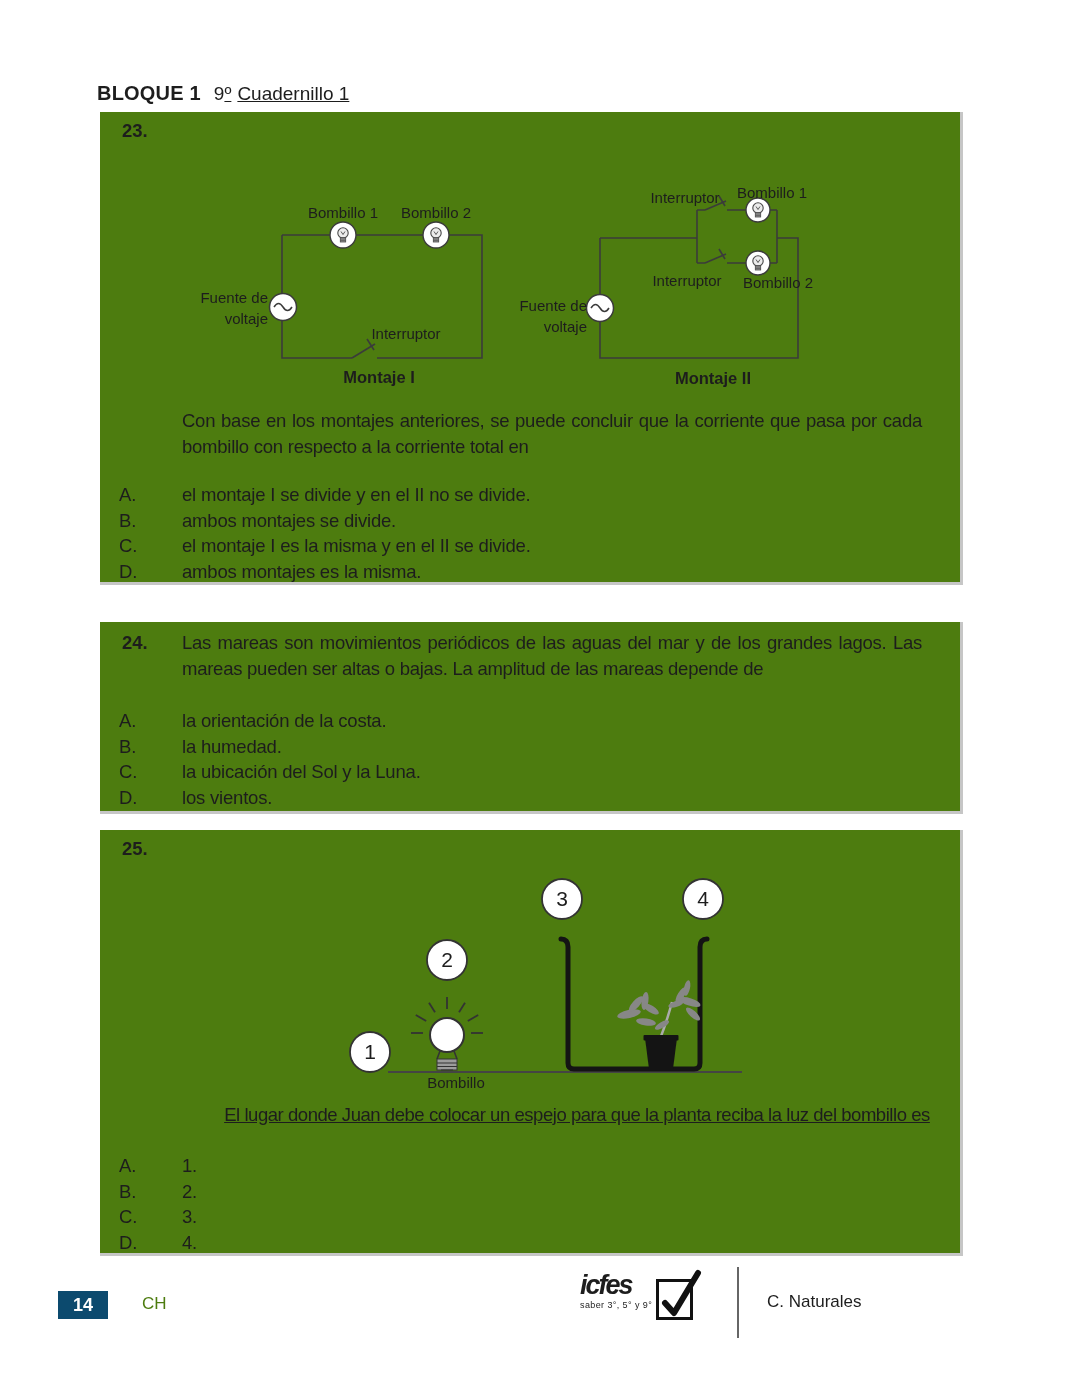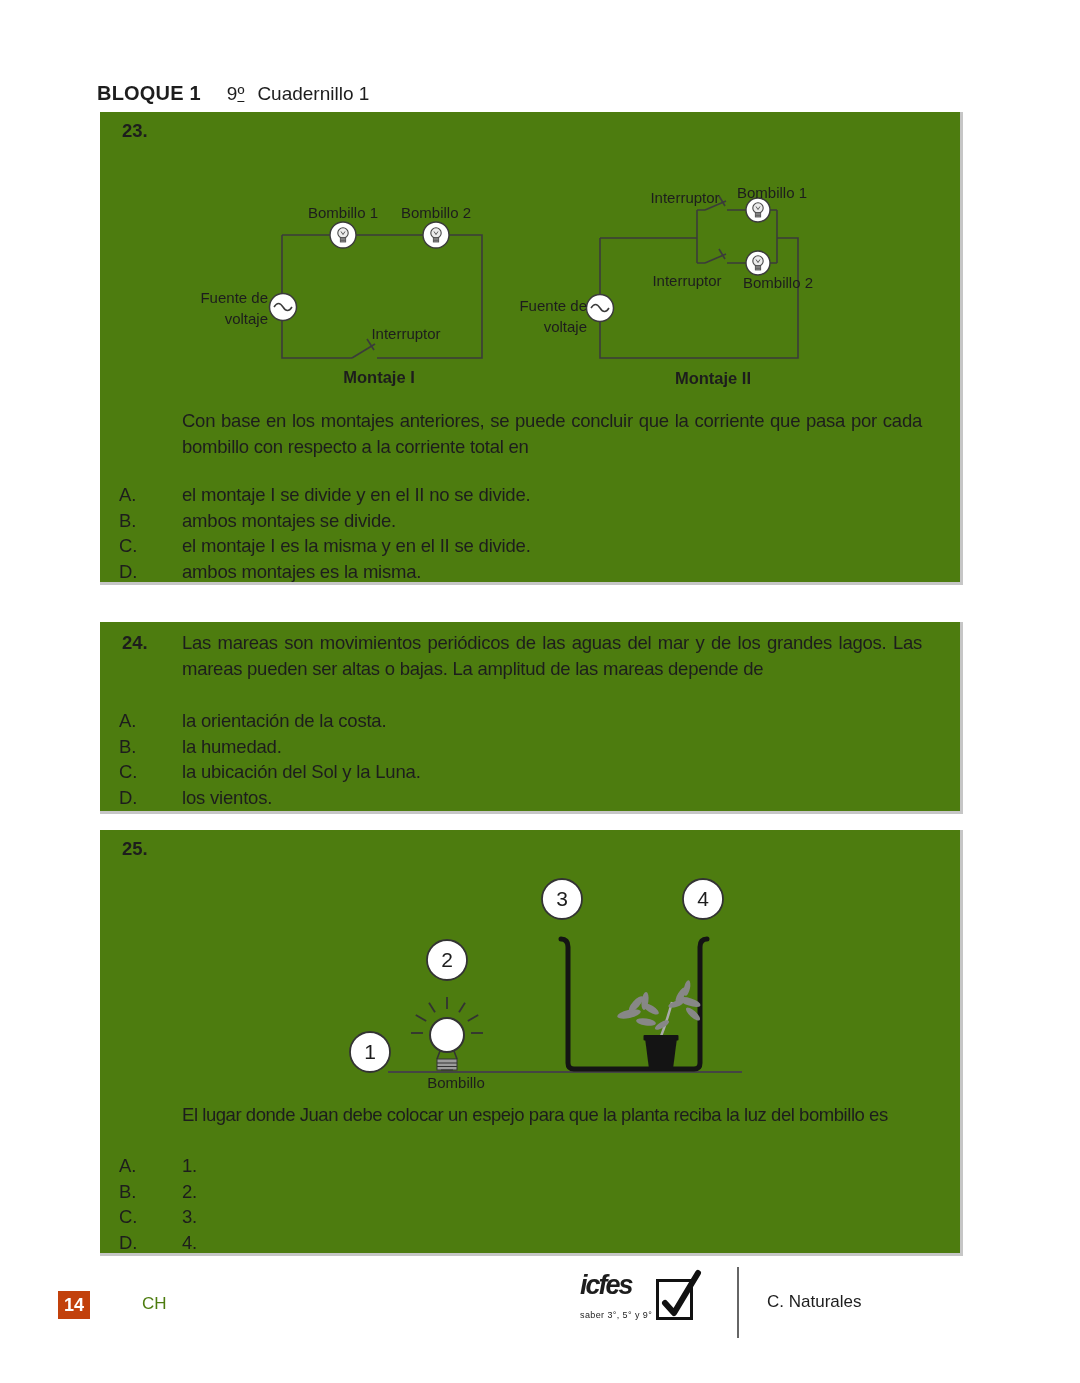--- a/index.html
+++ b/index.html
@@ -1,52 +1,52 @@
 <!DOCTYPE html>
 <html><head>
 <meta charset="utf-8">
 <style>
   * { margin:0; padding:0; box-sizing:border-box; }
   html,body { width:1080px; height:1383px; background:#ffffff; overflow:hidden; }
   body { font-family:"Liberation Sans","DejaVu Sans",sans-serif; color:#1d1d1d; position:relative; }
 
   .header { position:absolute; left:97px; top:82px; display:flex; align-items:baseline; font-size:19px; }
   .header .block { font-weight:bold; font-size:20px; letter-spacing:.2px; }
-  .header .grade { margin-left:26px; }
+  .header .grade { margin-left:13px; }
   .header .ord { text-decoration:underline; }
-  .header .booklet { margin-left:13px; }
+  .header .booklet { margin-left:6px;text-decoration:underline; }
 
   .qblock { position:absolute; left:100px; width:863px; background:#4d7c0f;
             border-right:3px solid #c6c6c6; border-bottom:3px solid #c6c6c6; }
   #q23 { top:112px; height:473px; }
   #q24 { top:622px; height:192px; }
   #q25 { top:830px; height:426px; }
 
   .qnum  { position:absolute; left:22px; font-weight:bold; font-size:18.5px; line-height:26px; }
   .qtext { position:absolute; left:82px; width:740px; font-size:18.5px; line-height:26px;
            text-align:justify; letter-spacing:-0.25px; }
   .qcont { position:absolute; left:82px; width:740px; font-size:18.5px; line-height:26px;
            text-align:justify; letter-spacing:-0.25px; }
-  .oneline { white-space:nowrap; letter-spacing:-0.45px; text-align:left; width:790px; }
+  .oneline { white-space:nowrap; letter-spacing:-0.45px; text-align:center; width:790px;text-decoration:underline; }
 
   .opts { position:absolute; left:19px; width:830px; }
   .opt  { display:flex; line-height:25.5px; font-size:18.5px; letter-spacing:-0.2px; }
   .opt-letter { width:63px; flex:none; }
 
   .fig { position:absolute; }
   svg text { font-family:"Liberation Sans","DejaVu Sans",sans-serif; font-size:15px; fill:#1d1d1d; }
   svg .figcap { font-weight:bold; font-size:16.5px; }
   svg .posnum { font-size:21px; }
 
-  .page-badge { position:absolute; left:58px; top:1291px; background:#c2410c; color:#fff;
-                font-weight:bold; font-size:18px; line-height:1; padding:5px 6px; }
+  .page-badge { position:absolute; left:58px; top:1291px; background:#0c4a6e; color:#fff;
+                font-weight:bold; font-size:18px; line-height:1; padding:5px 15px; }
   .footer-code { position:absolute; left:142px; top:1294px; font-size:17px; color:#4d7c0f; }
   .logo { position:absolute; left:580px; top:1272px; display:flex; align-items:flex-start; }
   .logo-text { font-style:italic; font-weight:bold; font-size:27px; letter-spacing:-2px; line-height:1; }
-  .logo-sub  { font-size:9px; letter-spacing:.4px; margin-top:11px; }
+  .logo-sub  { font-size:9px; letter-spacing:.4px; margin-top:1px; }
   .logo-check { position:relative; width:37px; height:41px; border:3.5px solid #111; margin-left:4px; margin-top:7px; }
   .logo-check svg { position:absolute; left:-2px; top:-17px; overflow:visible; }
   .footer-divider { position:absolute; left:737px; top:1267px; width:2px; height:71px; background:#666; }
   .footer-subject { position:absolute; left:767px; top:1292px; font-size:17px; }
 </style>
 </head>
 <body>
 
 <div>
 

